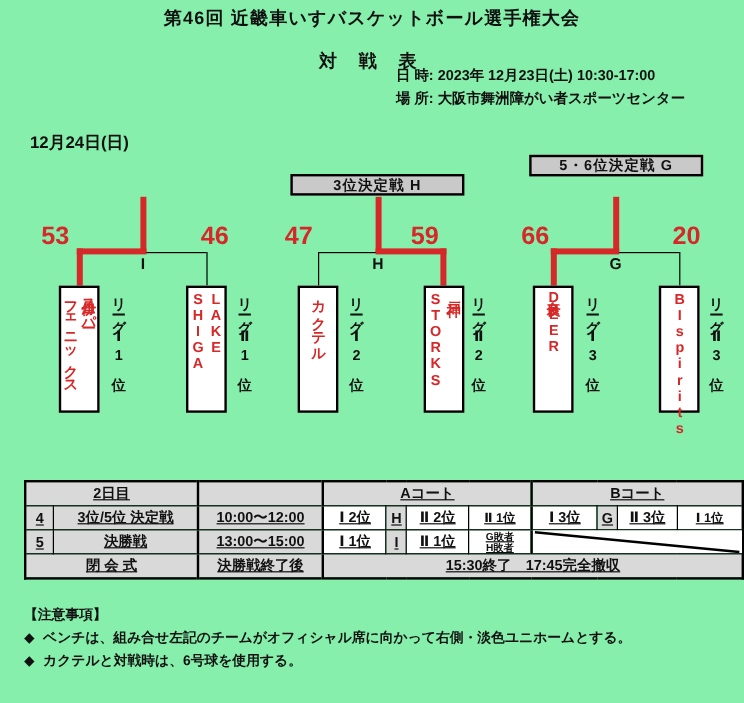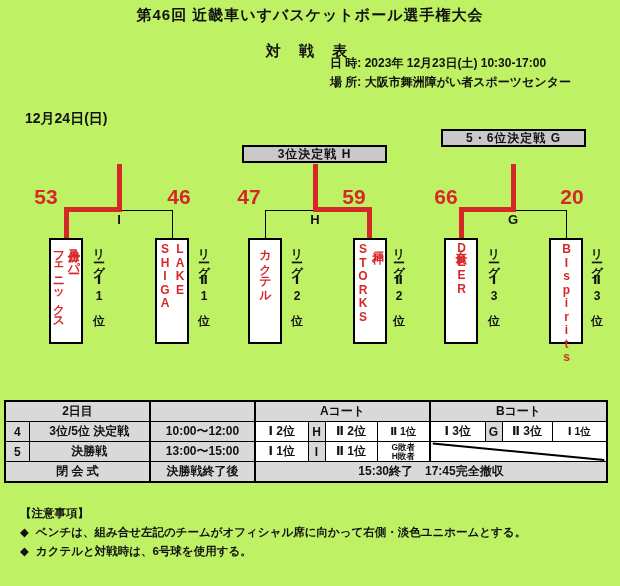--- a/index.html
+++ b/index.html
@@ -1,17 +1,17 @@
 <!DOCTYPE html>
 <html><head>
 <meta charset="utf-8">
 <style>
   html,body{margin:0;padding:0;background:#fff;}
   .page{
-    position:relative;width:620px;height:586px;background:#bef264;
+    position:relative;width:620px;height:586px;background:#86efac;
     font-family:"Liberation Sans","DejaVu Sans",sans-serif;
     font-weight:bold;color:#111;overflow:hidden;
   }
   .abs{position:absolute;}
   
   .doc-title{top:6px;left:0;width:620px;text-align:center;font-size:15px;letter-spacing:1px;}
   .doc-subtitle{top:42px;left:0;width:620px;text-align:center;font-size:15px;letter-spacing:7px;}
   .info-block{top:55px;left:330px;font-size:12px;line-height:16px;}
   .info-line2{padding-left:50px;}
   .info-line3{margin-top:3px;}
@@ -32,22 +32,23 @@
   .team-name{
     writing-mode:vertical-rl;text-orientation:upright;white-space:pre-line;
     color:#d62828;font-size:12px;line-height:15px;letter-spacing:-0.5px;padding-top:2px;
   }
   .vlabel{
     writing-mode:vertical-rl;text-orientation:upright;
     font-size:12px;letter-spacing:2px;top:240px;height:112px;
   }
   
   .sched{
-    position:absolute;top:400px;left:4px;border-collapse:collapse;table-layout:fixed;
+    position:absolute;top:400px;left:20px;border-collapse:collapse;table-layout:fixed;
     font-size:12px;
+    text-decoration:underline;
   }
   .sched td{
     border:1px solid #000;height:19px;text-align:center;vertical-align:middle;
     padding:0;overflow:hidden;background:#d9d9d9;
   }
   .sched{border:2px solid #000;}
   .sched td.white{background:#ffffff;}
   .sched td.bl2{border-left-width:2px;}
   .sched tr.dot td{border-top-style:dotted;}
   .sched td.small{font-size:10.5px;}

